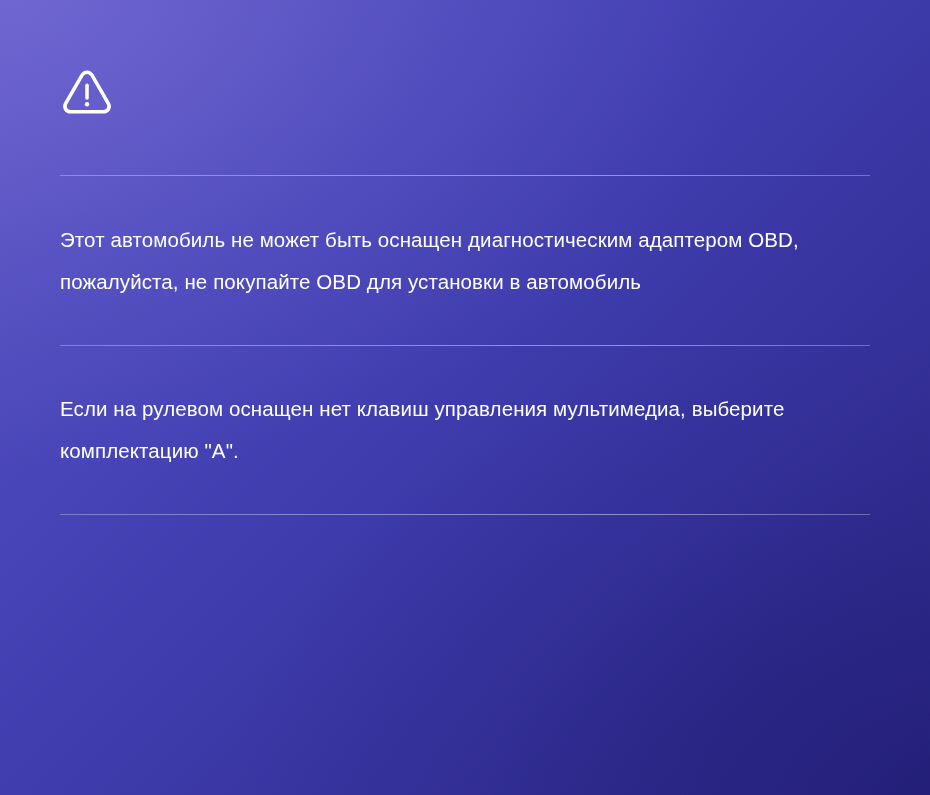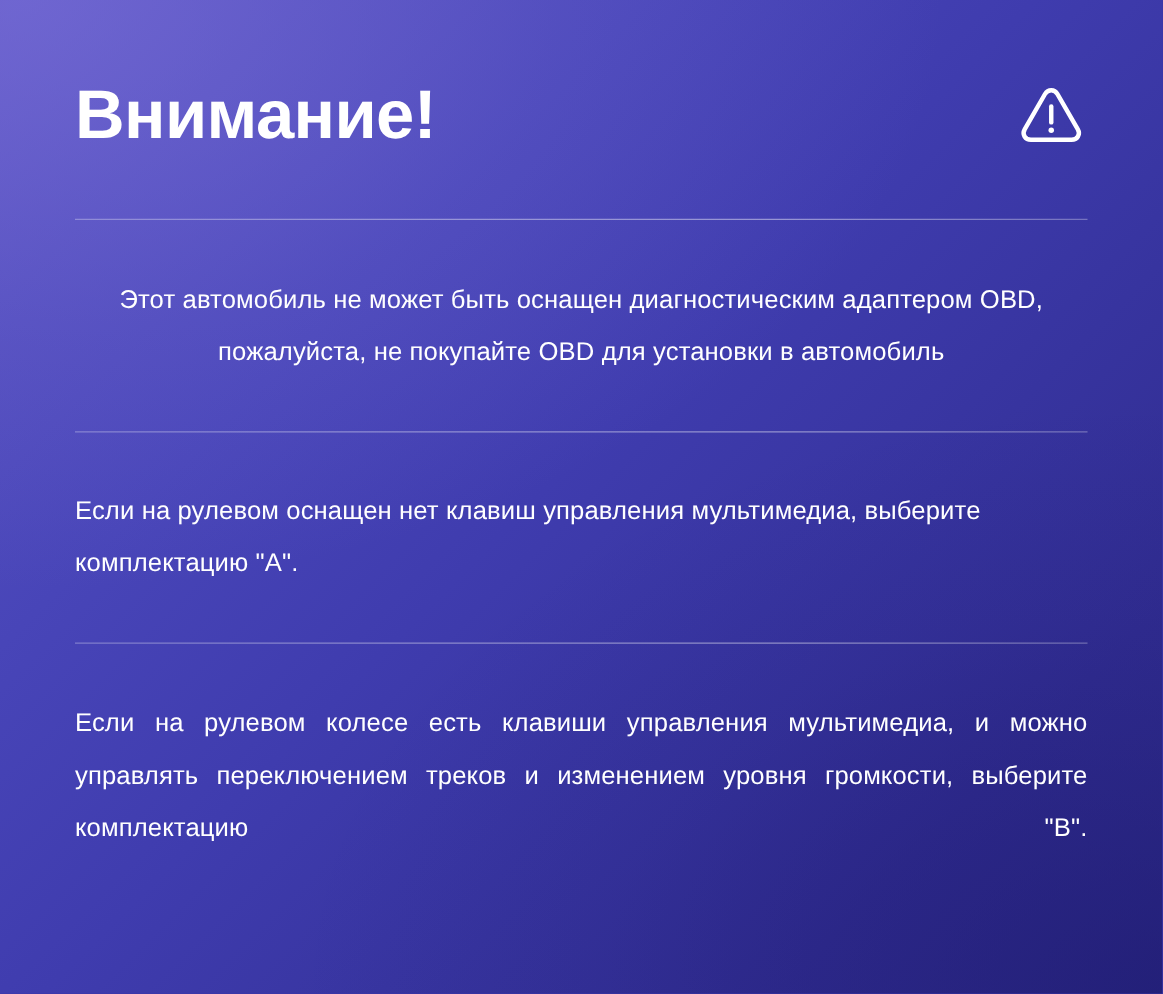--- a/index.html
+++ b/index.html
@@ -88,51 +88,49 @@
 
   
   .notice-block {
     color: #ffffff;
     font-size: 20.5px;
     line-height: 42px;
     letter-spacing: 0.1px;
     font-weight: normal;
   }
 
-  .block-1 { padding: 43px 0 42px 0; text-align: center; }
+  .block-1 { padding: 43px 0 42px 0; }
   .block-2 { padding: 42px 0 42px 0; }
   .block-3 { padding: 43px 0 0 0; text-align: justify; }
   .block-3::after {
     content: "";
     display: inline-block;
     width: 100%;
   }
 </style>
 </head>
 <body>
 
 <div class="notice-panel">
   <div class="panel-inner">
 
     <div class="notice-header">
-      <h1 class="notice-title">Внимание!</h1>
 
       <svg class="warning-icon" viewBox="0 0 64 64" aria-hidden="true">
         <path d="M32 8.5 C 34.6 8.5 36.6 9.9 37.9 12.1 L 57.2 45.6 C 58.5 47.9 58.6 50.3 57.3 52.4 C 56.0 54.5 53.9 55.5 51.3 55.5 L 12.7 55.5 C 10.1 55.5 8.0 54.5 6.7 52.4 C 5.4 50.3 5.5 47.9 6.8 45.6 L 26.1 12.1 C 27.4 9.9 29.4 8.5 32 8.5 Z" fill="none" stroke="#ffffff" stroke-width="4.2" stroke-linejoin="round"></path>
         <line x1="32" y1="24" x2="32" y2="39" stroke="#ffffff" stroke-width="4.2" stroke-linecap="round"></line>
         <circle cx="32" cy="46.5" r="2.6" fill="#ffffff"></circle>
       </svg>
     </div>
 
     <hr class="divider">
 
     <p class="notice-block block-1">Этот автомобиль не может быть оснащен диагностическим адаптером OBD, пожалуйста, не покупайте OBD для установки в автомобиль</p>
 
     <hr class="divider">
 
     <p class="notice-block block-2">Если на рулевом оснащен нет клавиш управления мультимедиа, выберите комплектацию "A".</p>
 
     <hr class="divider">
 
-    <p class="notice-block block-3">Если на рулевом колесе есть клавиши управления мультимедиа, и можно управлять переключением треков и изменением уровня громкости, выберите комплектацию "B".</p>
 
   </div>
 </div>
 
 </body></html>

